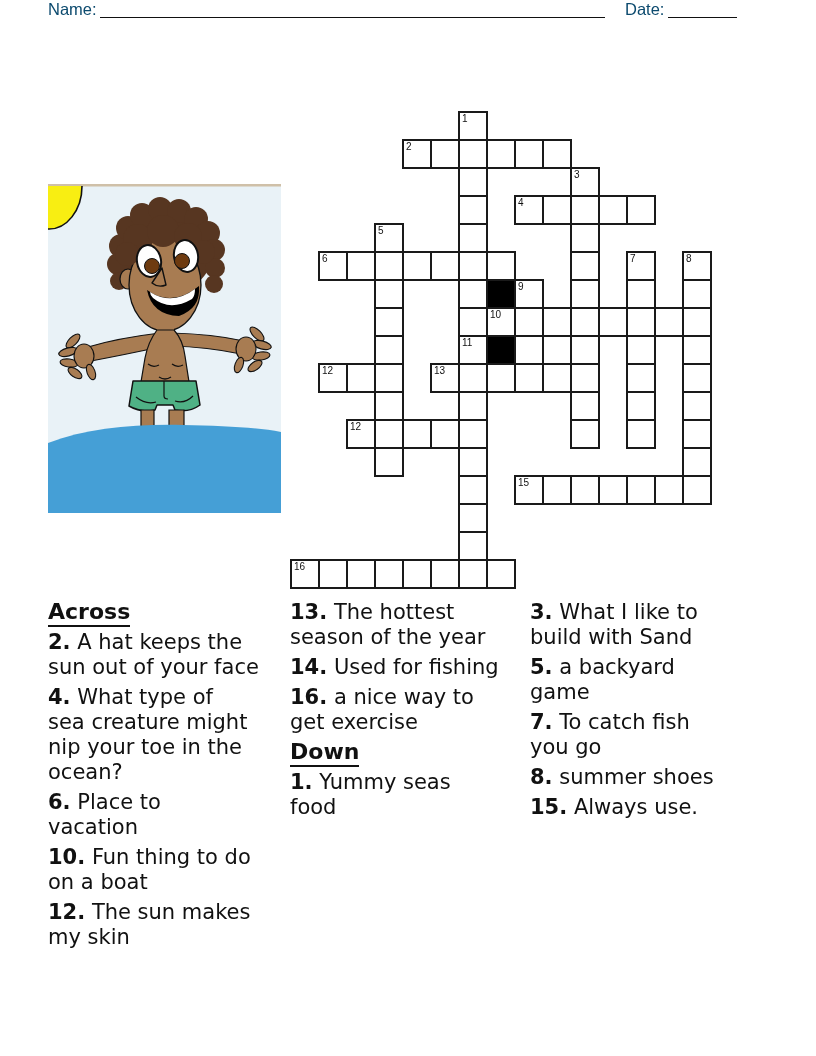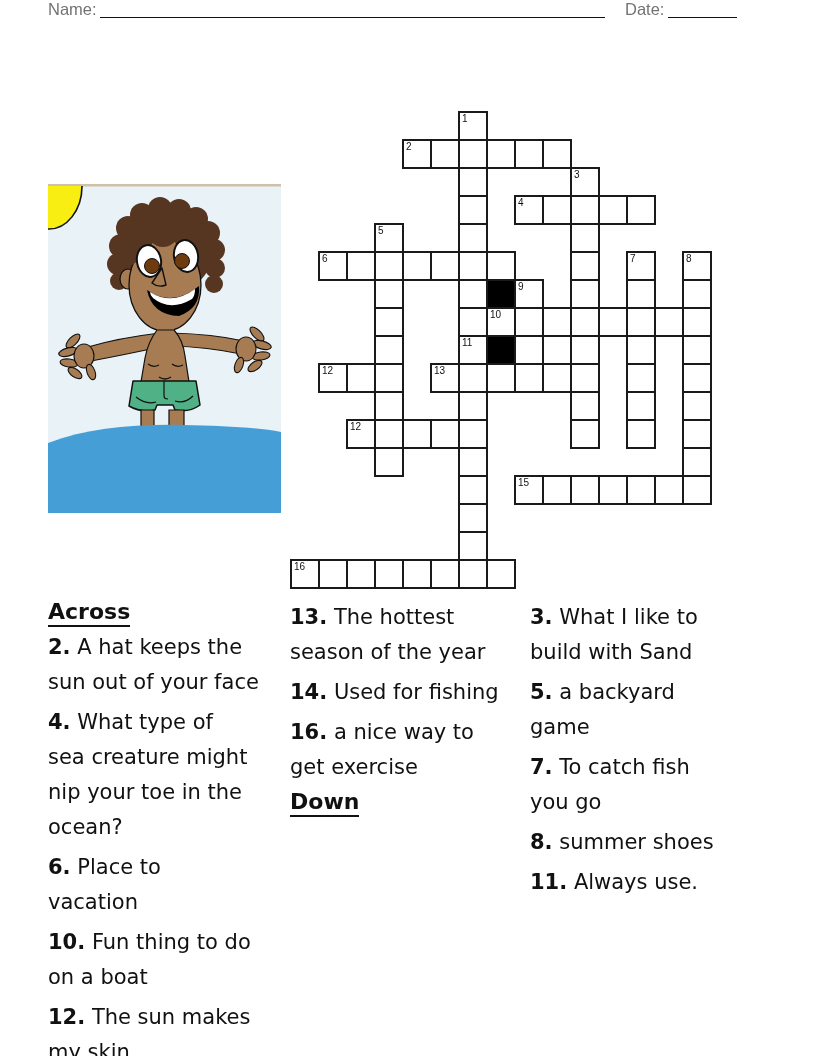--- a/index.html
+++ b/index.html
@@ -1,19 +1,19 @@
 <!DOCTYPE html>
 <html style="--sky: #e9f2f7; --frame: #cfc0a8; --sun: #f8ee12; --hair: #573621; --skin: #a87c52; --iris: #6e3b10; --shorts: #4fb185; --water: #459fd6;"><head>
 <meta charset="utf-8">
 <style>
   html,body{margin:0;padding:0;background:#fff;}
   .page{position:relative;width:816px;height:1056px;background:#fff;overflow:hidden;
         font-family:"DejaVu Sans",sans-serif;color:#111;}
   
-  .hdr-label{position:absolute;font-family:"Liberation Sans",sans-serif;font-size:16.5px;line-height:18px;color:#737373;}
+  .hdr-label{position:absolute;font-family:"Liberation Sans",sans-serif;font-size:16.5px;line-height:18px;color:#0c4a6e;}
   .name-label{left:48px;top:0px;}
   .date-label{left:625px;top:0px;}
   .fill-line{position:absolute;height:17px;border-bottom:1.6px solid #111;}
   .name-line{left:100px;width:505px;top:0px;}
   .date-line{left:668px;width:69px;top:0px;}
   
   .title{position:absolute;left:0;right:0;top:37px;text-align:center;
          font-size:44px;line-height:52px;font-weight:500;letter-spacing:-.5px;color:#0d0d0d;}
   
   .illus{position:absolute;left:48px;top:184px;width:233px;height:329px;}
@@ -21,21 +21,21 @@
   .grid{position:absolute;left:290px;top:111px;width:424px;height:480px;}
   .cell{position:absolute;width:30px;height:30px;box-sizing:border-box;
         border:2px solid #1a1a1a;background:#fff;}
   .cell.black{background:#000;}
   .cellnum{position:absolute;left:2px;top:1px;font-family:"Liberation Sans",sans-serif;
            font-size:10px;line-height:10px;color:#111;}
   
   .clue-col{position:absolute;top:600px;width:238px;}
   .clue-heading{display:inline-block;font-size:22px;line-height:24px;font-weight:bold;
                 border-bottom:2.5px solid #111;padding-bottom:1px;margin:0 0 3px 0;}
-  .clue{margin:0 0 5px 0;font-size:21px;line-height:35px;}
+  .clue{margin:0 0 5px 0;font-size:21px;line-height:25px;}
   .clue b{font-weight:bold;}
 </style>
 </head>
 <body>
 
 <div class="page">
 
   <span class="hdr-label name-label">Name:</span>
   <div class="fill-line name-line"></div>
   <span class="hdr-label date-label">Date:</span>
@@ -248,22 +248,22 @@
       <div class="cell" style="left: 56px; top: 448px;"></div>
       <div class="cell" style="left: 84px; top: 448px;"></div>
       <div class="cell" style="left: 112px; top: 448px;"></div>
       <div class="cell" style="left: 140px; top: 448px;"></div>
       <div class="cell" style="left: 196px; top: 448px;"></div>
       <div class="cell black" style="left: 196px; top: 168px;"></div>
       <div class="cell black" style="left: 196px; top: 224px;"></div>
     </div>
 
   <div class="clue-col" style="left:48px;"><div class="clue-heading">Across</div><br><p class="clue"><b>2.</b> A hat keeps the<br>sun out of your face</p><p class="clue"><b>4.</b> What type of<br>sea creature might<br>nip your toe in the<br>ocean?</p><p class="clue"><b>6.</b> Place to<br>vacation</p><p class="clue"><b>10.</b> Fun thing to do<br>on a boat</p><p class="clue"><b>12.</b> The sun makes<br>my skin</p></div>
-  <div class="clue-col" style="left:290px;"><p class="clue"><b>13.</b> The hottest<br>season of the year</p><p class="clue"><b>14.</b> Used for fishing</p><p class="clue"><b>16.</b> a nice way to<br>get exercise</p><div class="clue-heading">Down</div><br></div>
+  <div class="clue-col" style="left:290px;"><p class="clue"><b>13.</b> The hottest<br>season of the year</p><p class="clue"><b>14.</b> Used for fishing</p><p class="clue"><b>16.</b> a nice way to<br>get exercise</p><div class="clue-heading">Down</div><br><p class="clue"><b>1.</b> Yummy seas<br>food</p></div>
   <div class="clue-col" style="left:530px;">
       <p class="clue"><b>3.</b> What I like to<br>build with Sand</p>
       <p class="clue"><b>5.</b> a backyard<br>game</p>
       <p class="clue"><b>7.</b> To catch fish<br>you go</p>
       <p class="clue"><b>8.</b> summer shoes</p>
-      <p class="clue"><b>11.</b> Always use.</p>
+      <p class="clue"><b>15.</b> Always use.</p>
     </div>
 
 </div>
 
 </body></html>

